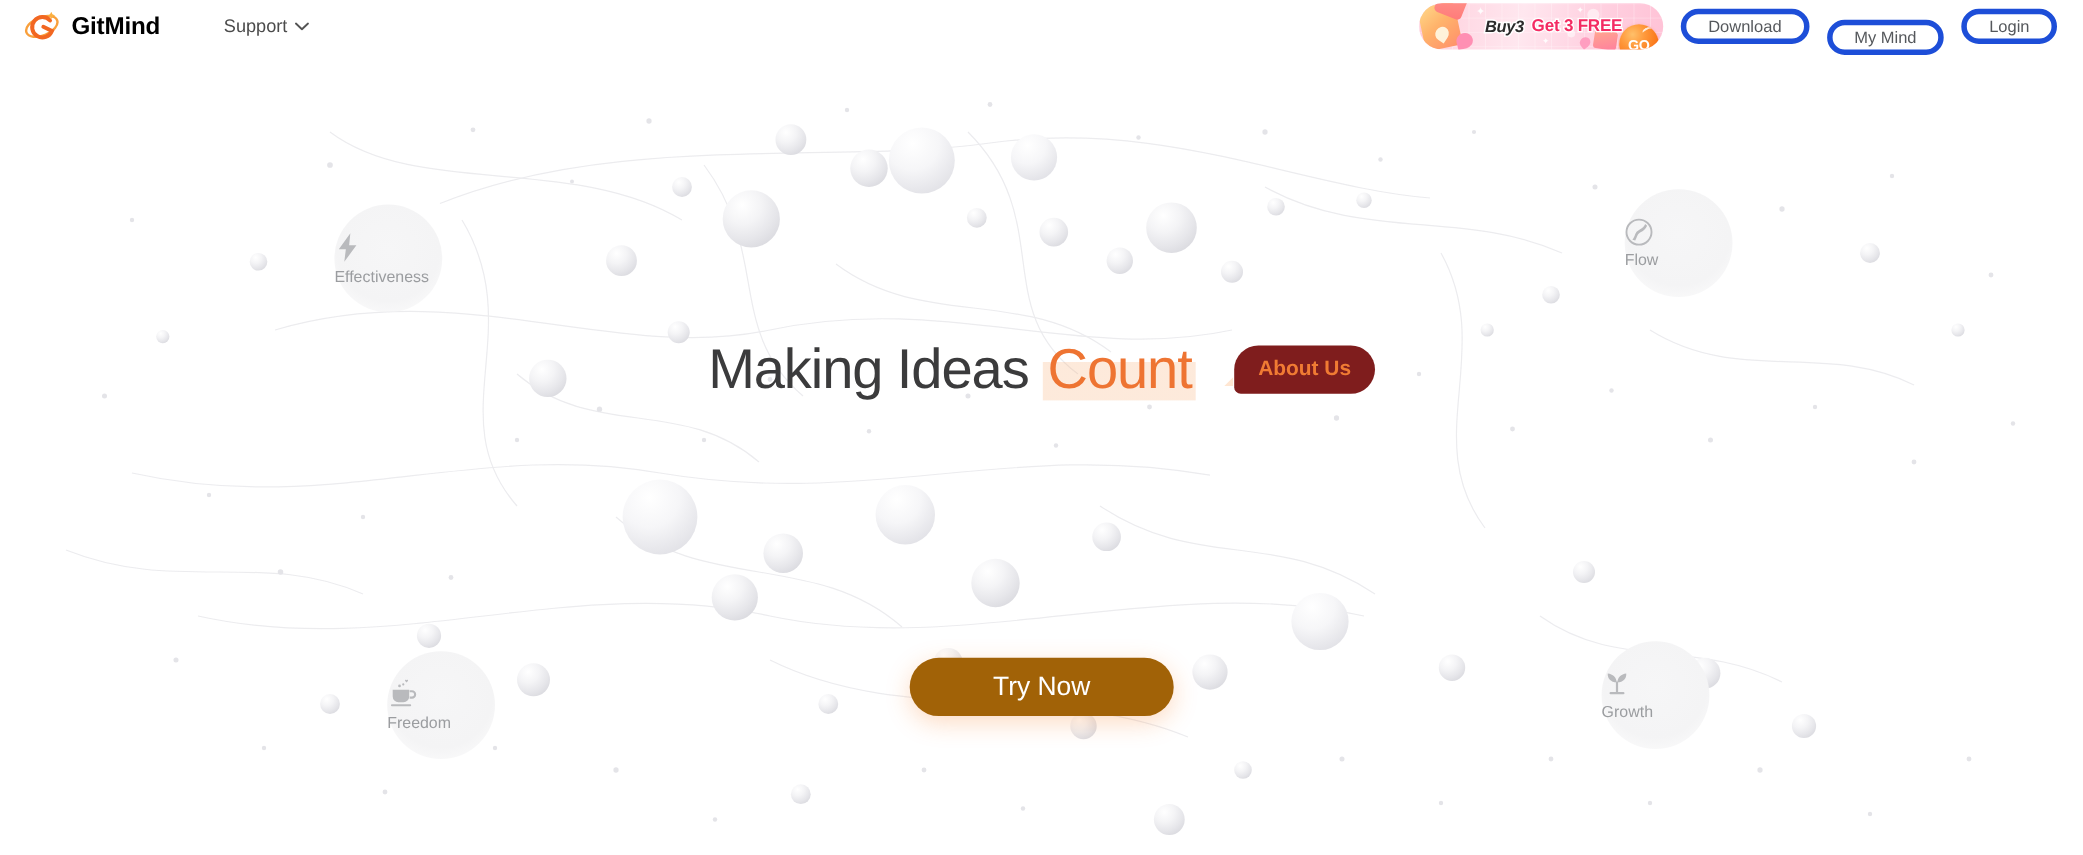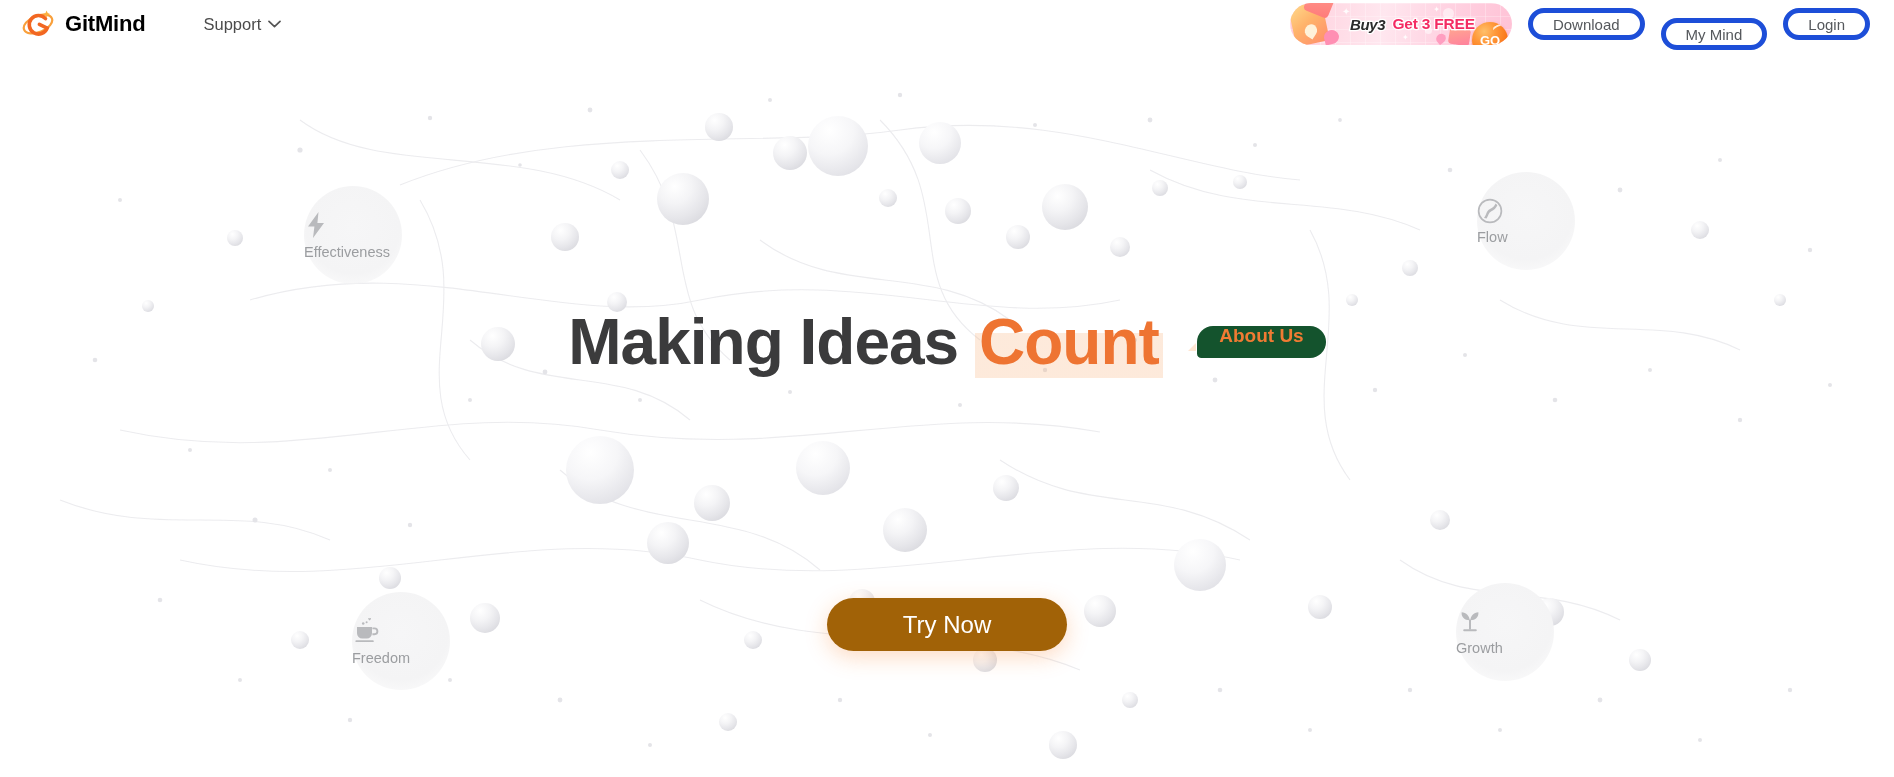--- a/index.html
+++ b/index.html
@@ -220,44 +220,44 @@
   }
 
   .headline-wrap {
     position: absolute;
     top: 310px;
     left: 0; right: 0;
     text-align: center;
     white-space: nowrap;
   }
   .headline {
-    font-size: 64px;
-    font-weight: 700;
+    font-size: 51px;
+    font-weight: 400;
     color: #3b3b3c;
     letter-spacing: -1px;
     line-height: 1;
     display: inline-block;
     vertical-align: middle;
   }
   .headline .accent {
     color: #ee7432;
     background: linear-gradient(to top, rgba(247,166,104,.24) 0%, rgba(247,166,104,.24) 62%, rgba(247,166,104,0) 62%);
     padding: 0 4px;
   }
   .about-bubble {
     display: inline-block;
     vertical-align: middle;
     position: relative;
     margin-left: 30px;
-    background: #14532d;
+    background: #7f1d1d;
     color: #f07b33;
     font-size: 19px;
     font-weight: 700;
     border-radius: 22px 22px 22px 6px;
-    padding: 0 22px 13px 22px;
+    padding: 12px 22px 13px 22px;
     cursor: pointer;
     line-height: 1;
   }
   .about-bubble::after {
     content: "";
     position: absolute;
     left: -9px;
     bottom: 7px;
     width: 0; height: 0;
     border: 8px solid transparent;

